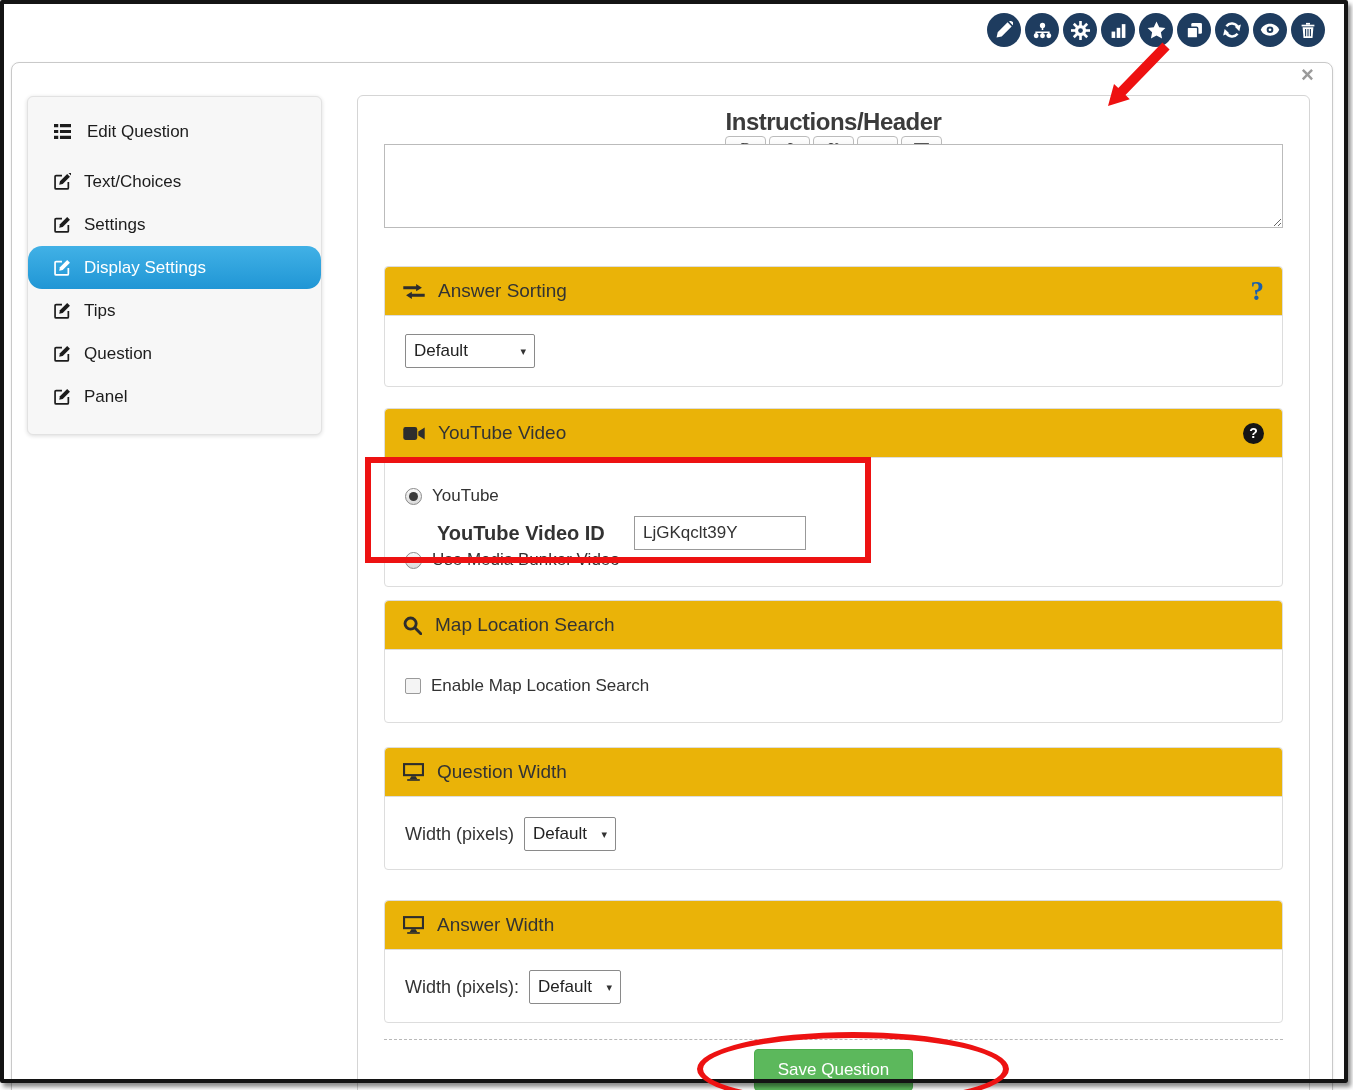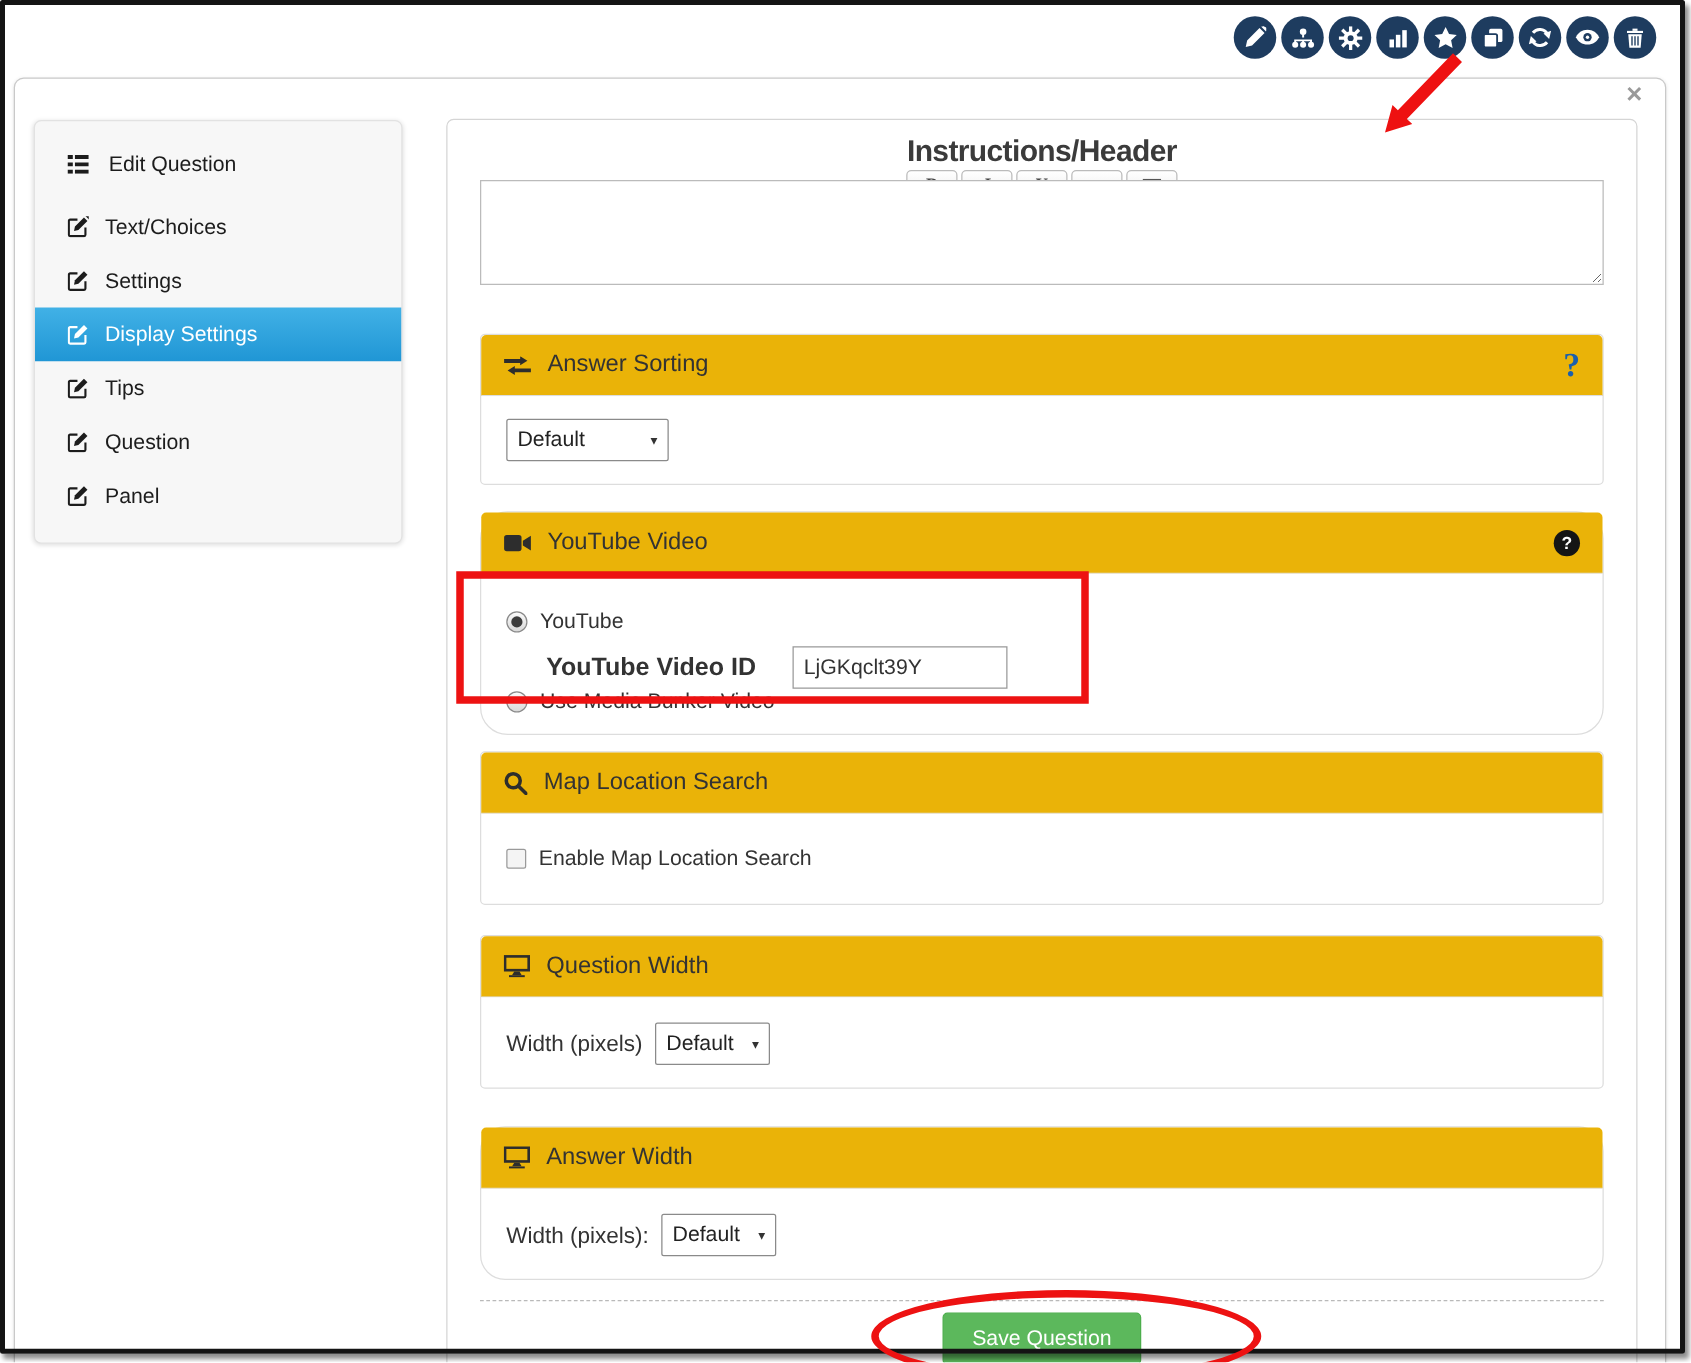--- a/index.html
+++ b/index.html
@@ -21,21 +21,21 @@
   .close-x{position:absolute;left:1301px;top:64px;font-size:22px;line-height:22px;color:#9a9a9a;
            cursor:pointer;z-index:25;font-weight:bold;}
 
   
   .sidebar{position:absolute;left:27px;top:96px;width:293px;background:#f7f7f7;
            border:1px solid #e2e2e2;border-radius:6px;padding:13px 0 16px;
            box-shadow:0 1px 4px rgba(0,0,0,.14);z-index:5;}
   .side-item{height:43px;display:flex;align-items:center;gap:13px;padding-left:26px;
              font-size:17px;color:#1c1c1c;cursor:pointer;}
   .side-item svg{flex:0 0 auto;}
-  .side-item.active{background:linear-gradient(#41b1e6,#2096d5);color:#fff;}
+  .side-item.active{background:linear-gradient(#41b1e6,#2096d5);color:#fff;border-radius:14px;}
   .side-item:first-child{margin-bottom:7px;gap:16px;}
 
   
   .main{position:absolute;left:357px;top:95px;width:953px;bottom:-8px;background:#fff;
         border:1px solid #d5d5d5;border-radius:6px;padding:12px 26px 0;box-sizing:border-box;z-index:4;}
   .title-row{display:flex;justify-content:space-between;align-items:center;height:32px;flex-direction:column;}
   .page-title{font-size:24px;font-weight:bold;color:#3b3b3b;letter-spacing:-.5px;}
   .fmt-bar{display:flex;gap:3px;}
   .fmt-btn{min-width:31px;height:24px;border:1px solid #bbb;border-radius:4px;
            background:linear-gradient(#fff,#e9e9e9);display:flex;align-items:center;
@@ -80,24 +80,24 @@
   
   .b-sort{padding:18px 20px;}
   .b-yt{padding:28px 20px 16px;}
   .yt-id-row{margin-top:10px;margin-left:32px;display:flex;align-items:center;}
   .yt-id-row .lbl-bold{width:197px;}
   .yt-r2{}
   .b-map{padding:26px 20px;}
   .b-w{padding:20px 20px 18px;}
 
   .m-sort{margin-top:34px;}
-  .m-yt{margin-top:21px;border-radius:22px;}
+  .m-yt{margin-top:21px;}
   .m-map{margin-top:13px;}
   .m-qw{margin-top:24px;}
-  .m-aw{margin-top:30px;border-radius:20px;}
+  .m-aw{margin-top:30px;}
   .dashed{border-top:1px dashed #b9b9b9;margin-top:16px;}
   .save-row{text-align:center;margin-top:9px;}
   .save-btn{background:#5cb85c;border:1px solid #4cae4c;color:#fff;font-size:17px;
             padding:10px 23px;border-radius:4px;cursor:pointer;font-family:"Liberation Sans",sans-serif;}
 
   
   .ann-rect{position:absolute;left:365px;top:457px;width:494px;height:94px;
             border:6px solid #ed1212;z-index:90;pointer-events:none;}
   .ann-ellipse{position:absolute;left:697px;top:1032px;width:300px;height:62px;
                border:6px solid #ed1212;border-radius:50%;z-index:90;pointer-events:none;}

